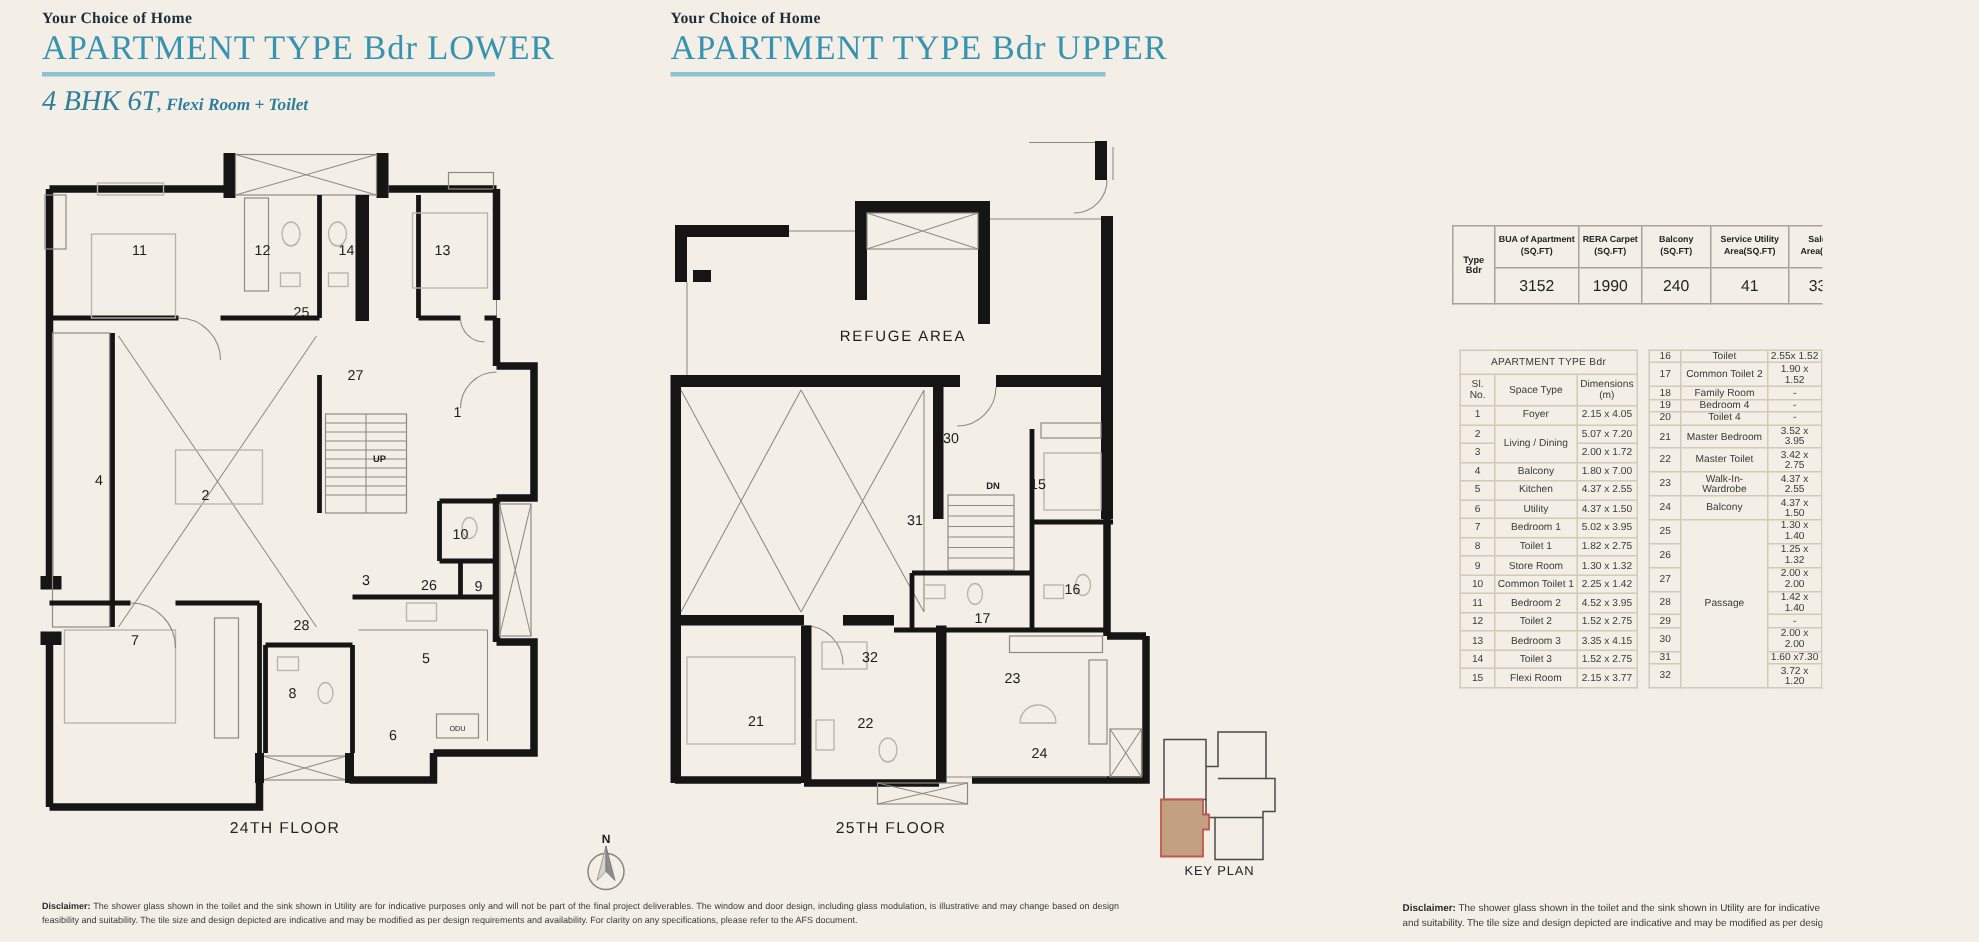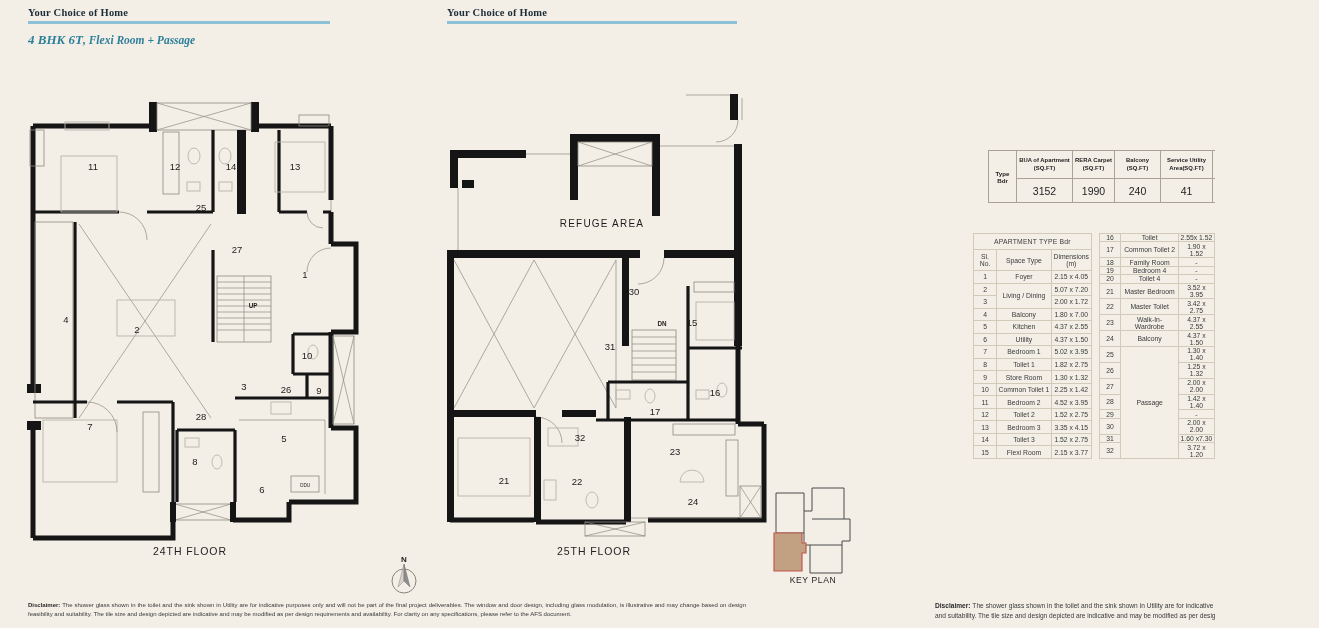--- a/index.html
+++ b/index.html
@@ -8,21 +8,21 @@
   #page{position:relative;width:1215px;height:628px;background:#f3efe7;overflow:hidden}
   .abs{position:absolute}
 
   
   .hdr .eyebrow{font-family:"Liberation Serif",serif;font-weight:bold;font-size:10.5px;
                 color:#1d2d38;letter-spacing:.2px}
   .hdr .title{font-family:"Liberation Serif",serif;font-size:23px;color:#3793b0;
               letter-spacing:.6px;margin-top:1px;white-space:nowrap}
   .hdr .rule{height:2.5px;background:#8cc2d6;margin-top:3px}
   .hdr .subtitle{font-family:"Liberation Serif",serif;font-style:italic;color:#2e7f9b;margin-top:6px;white-space:nowrap}
-  .hdr .subtitle .big{font-size:13px;font-weight:bold}
+  .hdr .subtitle .big{font-size:19px;font-weight:normal}
   .hdr .subtitle .rest{font-size:11.5px;font-weight:bold}
 
   
   svg.plan{position:absolute;overflow:visible}
   .wl{stroke:#151515;stroke-width:5;fill:none}
   .w4{stroke:#151515;stroke-width:3.2;fill:none}
   .blk{fill:#151515;stroke:none}
   .tn{stroke:#8f8a80;stroke-width:.7;fill:none}
   .tnb{stroke:#8f8a80;stroke-width:.8;fill:none}
   .fur{stroke:#b9b4aa;stroke-width:.9;fill:none}
@@ -71,26 +71,28 @@
         <path d="M1.7,0 V12" stroke="#6e6a62" stroke-width="0.8"></path>
       </pattern>
       <pattern id="louvh" width="12" height="3.2" patternUnits="userSpaceOnUse">
         <path d="M0,1.6 H12" stroke="#6e6a62" stroke-width="0.8"></path>
       </pattern>
     </defs>
   </svg>
 
   <div class="abs hdr" style="left:28px;top:7px">
     <div class="eyebrow">Your Choice of Home</div>
+    <div class="title">APARTMENT TYPE Bdr LOWER</div>
     <div class="rule" style="width:302px"></div>
-    <div class="subtitle"><span class="big">4 BHK 6T</span><span class="rest">, Flexi Room + Passage</span></div>
+    <div class="subtitle"><span class="big">4 BHK 6T</span><span class="rest">, Flexi Room + Toilet</span></div>
   </div>
 
   <div class="abs hdr" style="left:447px;top:7px">
     <div class="eyebrow">Your Choice of Home</div>
+    <div class="title">APARTMENT TYPE Bdr UPPER</div>
     <div class="rule" style="width:290px"></div>
   </div>
 
   <svg class="plan" style="left:25px;top:90px" width="345" height="478" viewBox="0 0 345 478">
     <g>
 
       <path class="wl" d="M8,36 H126"></path>
       <rect class="blk" x="124" y="12" width="8" height="30"></rect>
       <rect class="blk" x="226" y="12" width="8" height="30"></rect>
       <rect class="tnb" x="132" y="13" width="94" height="27"></rect>
@@ -273,21 +275,21 @@
 
   <svg class="abs" style="left:760px;top:481px" width="112" height="106" viewBox="0 0 112 106">
     <g stroke="#4a4a4a" stroke-width="1" fill="none">
       <path d="M16,12 H44 V30 H52 V7 H84 V38 H90 V60 H82 V92 H50 V64 H44 V52 H16 Z"></path>
       <path d="M50,64 H82 M44,30 V52 M52,38 H84"></path>
     </g>
     <path d="M14,52 H42 V62 H46 V72 H42 V90 H14 Z" fill="#c2a183" stroke="#c2574b" stroke-width="1.2"></path>
     <text class="kp-cap" x="53" y="102" text-anchor="middle">KEY PLAN</text>
   </svg>
 
-  <div class="abs" style="left:988px;top:150px">
+  <div class="abs" style="left:968px;top:150px">
     <table class="st" style="width:274px">
       <colgroup>
         <col style="width:28px">
           <col style="width:56px">
           <col style="width:42px">
         <col style="width:46px">
           <col style="width:52px">
           <col style="width:50px">
       </colgroup>
       <tbody>

